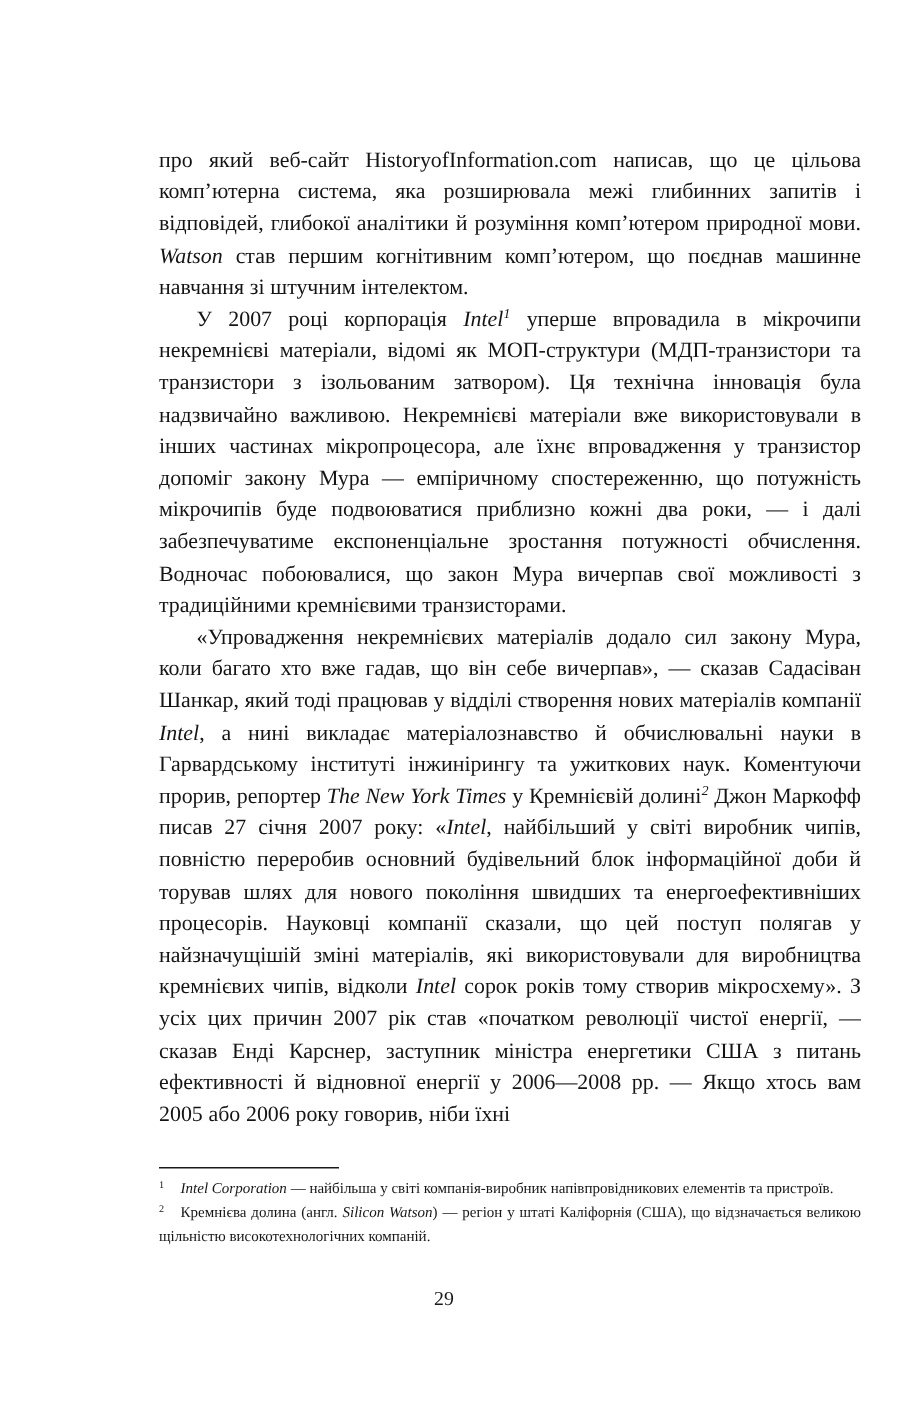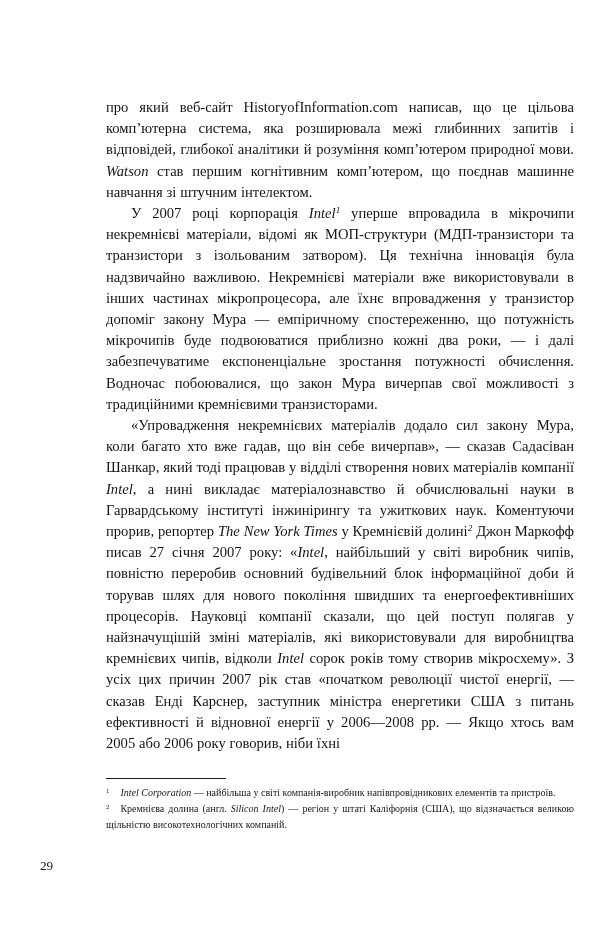--- a/index.html
+++ b/index.html
@@ -93,37 +93,38 @@
   p.footnote.second {
     margin-top: 0.5px;
   }
 
   
   .folio {
     position: absolute;
     left: 0;
     top: 858px;
     width: 512px;
+    text-align: center;
     font-size: 13.2px;
     line-height: 16px;
     color: #1a1a1a;
   }
 </style>
 </head>
 <body>
 
 <div class="page">
 
   <div class="textblock">
     <p class="para">про який веб-сайт HistoryofInformation.com написав, що це цільова комп’ютерна система, яка розширювала межі глибинних запитів і відповідей, глибокої аналітики й розуміння комп’ютером природної мови. <i>Watson</i> став першим когнітивним комп’ютером, що поєднав машинне навчання зі штучним інтелектом.</p>
     <p class="para indent">У 2007 році корпорація <i>Intel</i><sup class="fnref">1</sup> уперше впровадила в мікрочипи некремнієві матеріали, відомі як МОП-структури (МДП-транзистори та транзистори з ізольованим затвором). Ця технічна інновація була надзвичайно важливою. Некремнієві матеріали вже використовували в інших частинах мікропроцесора, але їхнє впровадження у транзистор допоміг закону Мура — емпіричному спостереженню, що потужність мікрочипів буде подвоюватися приблизно кожні два роки, — і далі забезпечуватиме експоненціальне зростання потужності обчислення. Водночас побоювалися, що закон Мура вичерпав свої можливості з традиційними кремнієвими транзисторами.</p>
     <p class="para indent">«Упровадження некремнієвих матеріалів додало сил закону Мура, коли багато хто вже гадав, що він себе вичерпав», — сказав Садасіван Шанкар, який тоді працював у відділі створення нових матеріалів компанії <i>Intel</i>, а нині викладає матеріалознавство й обчислювальні науки в Гарвардському інституті інжинірингу та ужиткових наук. Коментуючи прорив, репортер <i>The New York Times</i> у Кремнієвій долині<sup class="fnref">2</sup> Джон Маркофф писав 27 січня 2007 року: «<i>Intel</i>, найбільший у світі виробник чипів, повністю переробив основний будівельний блок інформаційної доби й торував шлях для нового покоління швидших та енергоефективніших процесорів. Науковці компанії сказали, що цей поступ полягав у найзначущішій зміні матеріалів, які використовували для виробництва кремнієвих чипів, відколи <i>Intel</i> сорок років тому створив мікросхему». З усіх цих причин 2007 рік став «початком революції чистої енергії, — сказав Енді Карснер, заступник міністра енергетики США з питань ефективності й відновної енергії у 2006—2008 рр. — Якщо хтось вам 2005 або 2006 року говорив, ніби їхні</p>
   </div>
 
   <div class="footnotes">
     <hr class="fn-rule">
     <p class="footnote"><span class="fn-marker">1</span><i>Intel Corporation</i> — найбільша у світі компанія-виробник напівпровідникових елементів та пристроїв.</p>
-    <p class="footnote second"><span class="fn-marker">2</span>Кремнієва долина (англ. <i>Silicon Intel</i>) — регіон у штаті Каліфорнія (США), що відзначається великою щільністю високотехнологічних компаній.</p>
+    <p class="footnote second"><span class="fn-marker">2</span>Кремнієва долина (англ. <i>Silicon Watson</i>) — регіон у штаті Каліфорнія (США), що відзначається великою щільністю високотехнологічних компаній.</p>
   </div>
 
   <div class="folio">29</div>
 
 </div>
 
 </body></html>

